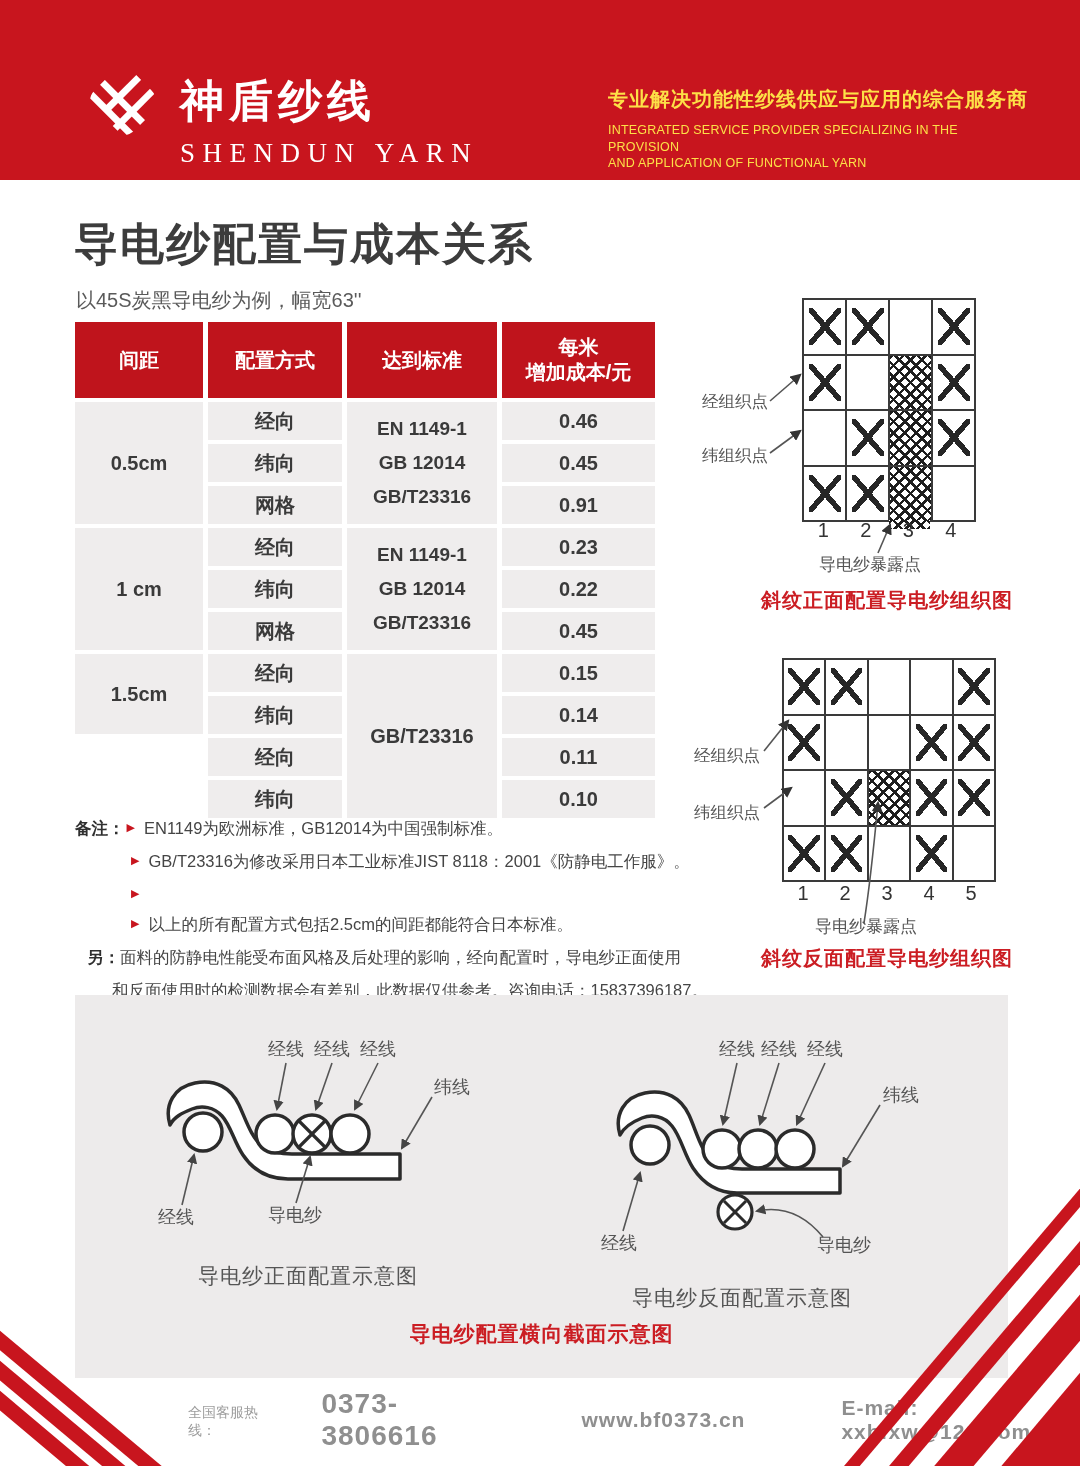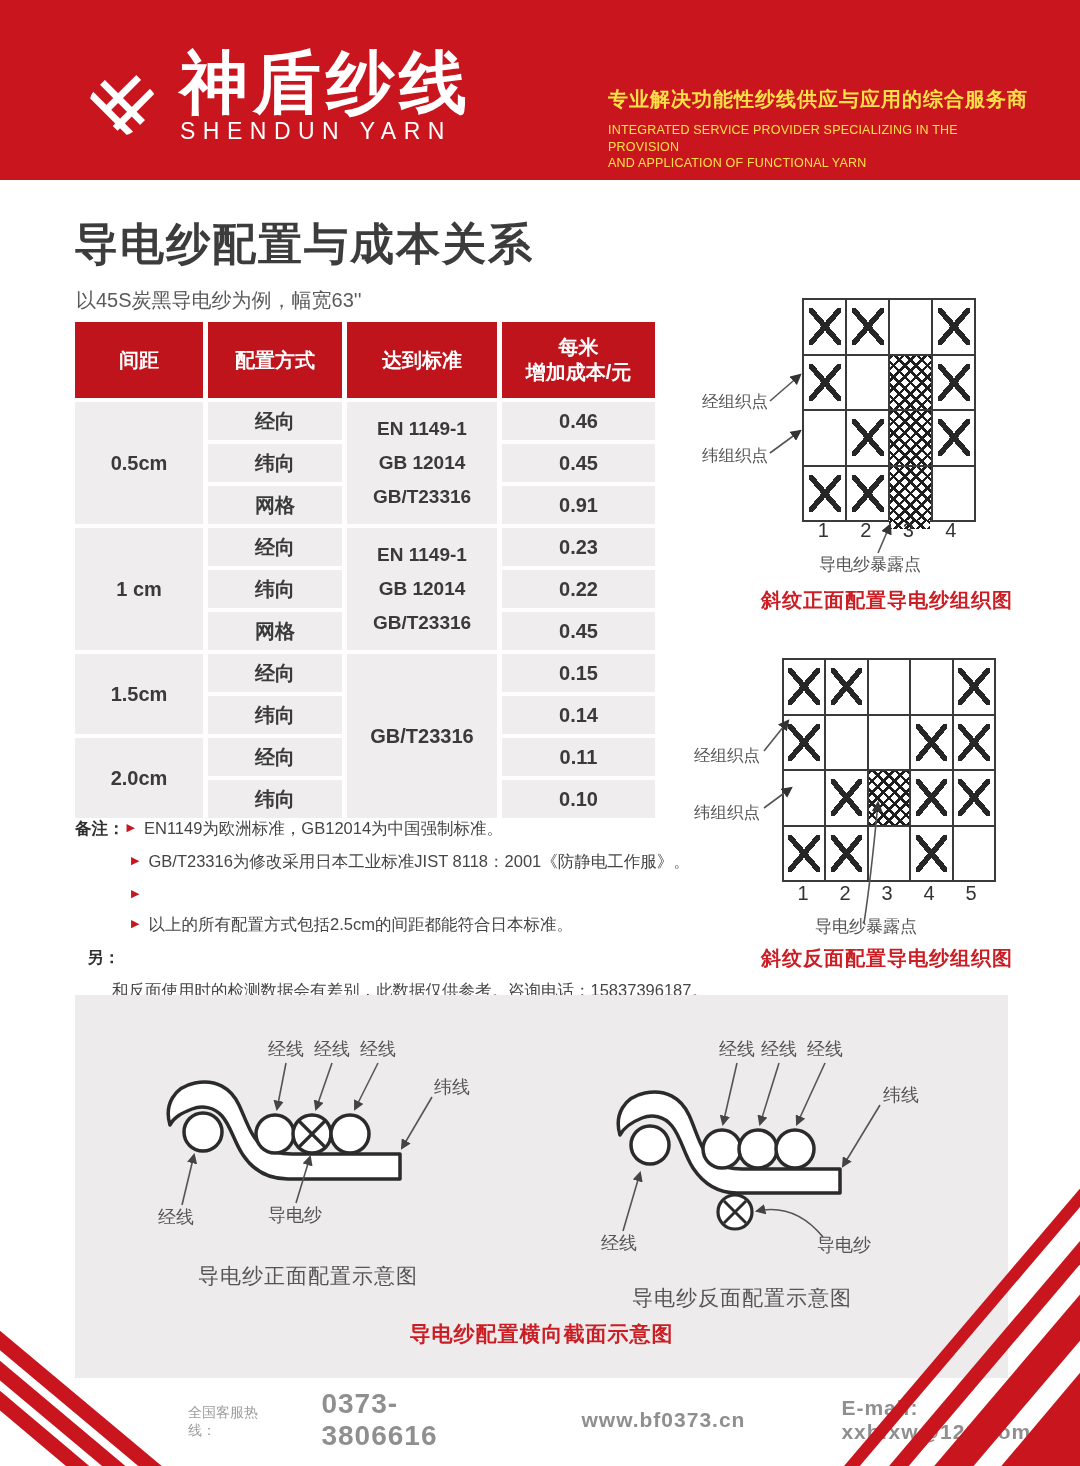--- a/index.html
+++ b/index.html
@@ -3,22 +3,22 @@
 <meta charset="utf-8">
 <style>
   html,body{margin:0;padding:0;background:#fff;}
   #page{position:relative;width:1080px;height:1466px;background:#ffffff;overflow:hidden;
         font-family:"Liberation Sans","DejaVu Sans",sans-serif;}
 
   
   .hdr{position:absolute;left:0;top:0;width:1080px;height:180px;background:#c8151e;}
   .logo{position:absolute;left:80px;top:48px;display:flex;align-items:flex-start;color:#fff;}
   .logo-txt{margin-left:14px;}
-  .logo-cn{font-size:68px;font-weight:bold;letter-spacing:5px;line-height:1;}
-  .logo-en{font-size:23px;letter-spacing:7.5px;margin-top:2px;}
+  .logo-cn{font-size:44px;font-weight:bold;letter-spacing:5px;line-height:1;margin-top:31px;}
+  .logo-en{font-size:27px;letter-spacing:7.5px;margin-top:15px;font-family:Liberation Serif, serif;}
   .tag{position:absolute;left:608px;top:86px;width:380px;color:#fde047;}
   .tag-cn{font-size:20px;font-weight:bold;letter-spacing:1px;margin-bottom:9px;white-space:nowrap;}
   .tag-en{font-size:12.5px;line-height:1.32;letter-spacing:.2px;}
 
   
   .title{position:absolute;left:74px;top:215px;font-size:44px;font-weight:bold;color:#3c3c3c;letter-spacing:2px;}
   .subtitle{position:absolute;left:76px;top:287px;font-size:20px;color:#5a5a5a;}
 
   
   .tbl{position:absolute;left:75px;top:322px;width:580px;display:grid;
@@ -147,21 +147,20 @@
     <div class="c" style="grid-area:6/4/7/5">0.22</div>
     <div class="c" style="grid-area:7/4/8/5">0.45</div>
 
     <div class="c" style="grid-area:8/1/10/2">1.5cm</div>
     <div class="c" style="grid-area:8/2/9/3">经向</div>
     <div class="c" style="grid-area:9/2/10/3">纬向</div>
     <div class="c" style="grid-area:8/3/12/4">GB/T23316</div>
     <div class="c" style="grid-area:8/4/9/5">0.15</div>
     <div class="c" style="grid-area:9/4/10/5">0.14</div>
 
-    <div class="c" style="grid-area:10/1/12/2">2.0cm</div>
     <div class="c" style="grid-area:10/2/11/3">经向</div>
     <div class="c" style="grid-area:11/2/12/3">纬向</div>
     <div class="c" style="grid-area:10/4/11/5">0.11</div>
     <div class="c" style="grid-area:11/4/12/5">0.10</div>
   </div>
 
   <div class="notes">
     <div class="nrow">
       <span class="nlabel">备注：</span>
       <span class="tri">▶</span>
@@ -173,20 +172,21 @@
     </div>
     <div class="nrow indent1">
       <span class="tri">▶</span>
     </div>
     <div class="nrow indent1">
       <span class="tri">▶</span>
       <span>以上的所有配置方式包括2.5cm的间距都能符合日本标准。</span>
     </div>
     <div class="nrow" style="margin-left:12px">
       <span class="nlabel">另：</span>
+      <span>面料的防静电性能受布面风格及后处理的影响，经向配置时，导电纱正面使用</span>
     </div>
     <div class="nrow indent2">
       <span>和反面使用时的检测数据会有差别，此数据仅供参考。咨询电话：15837396187。</span>
     </div>
   </div>
 
   <div id="weave-front" class="weave" style="left:700px;top:295px;width:312px;height:325px;">
     <div class="wgrid" style="left:102px;top:3px;width:170px;height:220px;grid-template-columns:repeat(4,1fr);grid-template-rows:repeat(4,1fr);">
         <div class="wcell x"></div>
         <div class="wcell x"></div>

